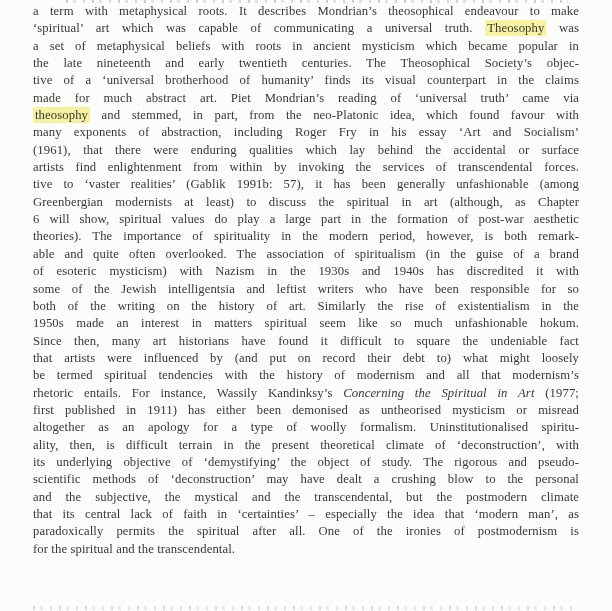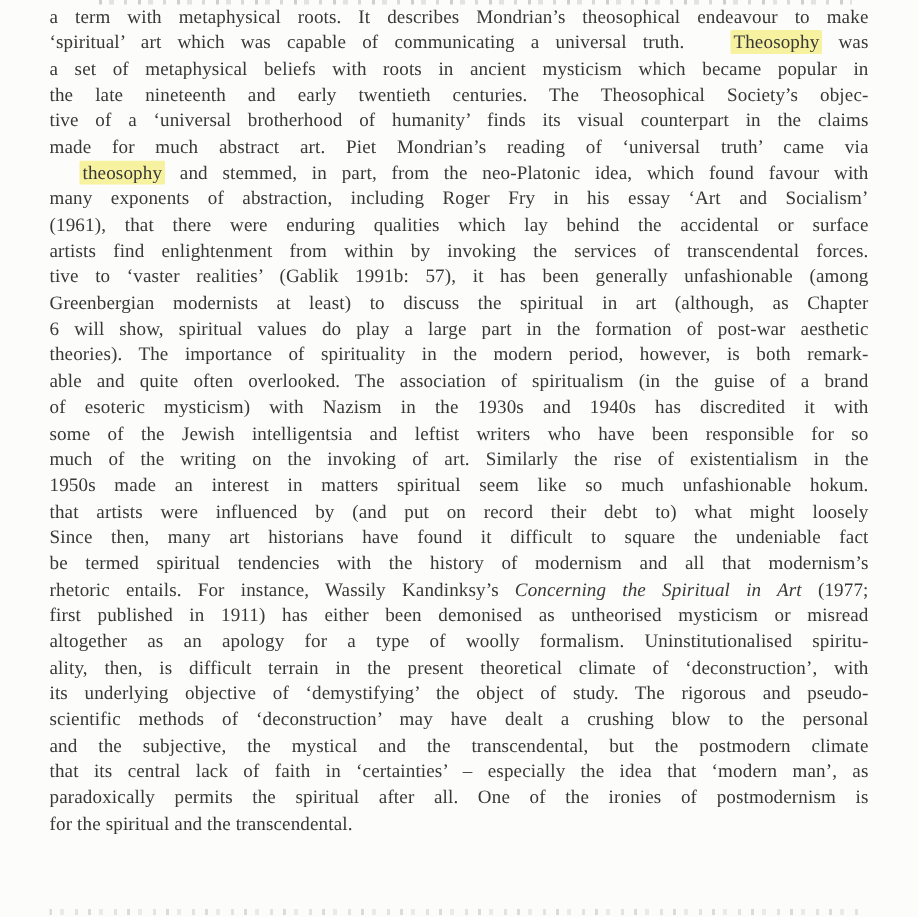--- a/index.html
+++ b/index.html
@@ -35,21 +35,20 @@
     text-align: justify;
     text-align-last: justify;
     letter-spacing: 0.1px;
   }
   .line.indent { text-indent: 14px; }
   .line.last { text-align-last: left; }
   .hl {
     background: var(--hl, #f7f2a0);
     padding: 1px 2px;
     border-radius: 1px;
-    margin-left: 20px;
   }
   .it { font-style: italic; }
   
   .frag {
     position: absolute;
     height: 3px;
     background: repeating-linear-gradient(
       90deg,
       rgba(70,70,70,0.45) 0 2px,
       transparent 2px 7px,
@@ -89,24 +88,24 @@
       <div class="line"><span>many exponents of abstraction, including Roger Fry in his essay ‘Art and Socialism’</span></div>
       <div class="line"><span>(1961), that there were enduring qualities which lay behind the accidental or surface</span></div>
       <div class="line"><span>artists find enlightenment from within by invoking the services of transcendental forces.</span></div>
       <div class="line"><span>tive to ‘vaster realities’ (Gablik 1991b: 57), it has been generally unfashionable (among</span></div>
       <div class="line"><span>Greenbergian modernists at least) to discuss the spiritual in art (although, as Chapter</span></div>
       <div class="line"><span>6 will show, spiritual values do play a large part in the formation of post-war aesthetic</span></div>
       <div class="line"><span>theories). The importance of spirituality in the modern period, however, is both remark-</span></div>
       <div class="line"><span>able and quite often overlooked. The association of spiritualism (in the guise of a brand</span></div>
       <div class="line"><span>of esoteric mysticism) with Nazism in the 1930s and 1940s has discredited it with</span></div>
       <div class="line"><span>some of the Jewish intelligentsia and leftist writers who have been responsible for so</span></div>
-      <div class="line"><span>much of the writing on the invoking of art. Similarly the rise of existentialism in the</span></div>
+      <div class="line"><span>both of the writing on the history of art. Similarly the rise of existentialism in the</span></div>
       <div class="line"><span>1950s made an interest in matters spiritual seem like so much unfashionable hokum.</span></div>
+      <div class="line"><span>Since then, many art historians have found it difficult to square the undeniable fact</span></div>
       <div class="line"><span>that artists were influenced by (and put on record their debt to) what might loosely</span></div>
-      <div class="line"><span>Since then, many art historians have found it difficult to square the undeniable fact</span></div>
       <div class="line"><span>be termed spiritual tendencies with the history of modernism and all that modernism’s</span></div>
       <div class="line"><span>rhetoric entails. For instance, Wassily Kandinksy’s </span><span class="it">Concerning the Spiritual in Art</span><span> (1977;</span></div>
       <div class="line"><span>first published in 1911) has either been demonised as untheorised mysticism or misread</span></div>
       <div class="line"><span>altogether as an apology for a type of woolly formalism. Uninstitutionalised spiritu-</span></div>
       <div class="line"><span>ality, then, is difficult terrain in the present theoretical climate of ‘deconstruction’, with</span></div>
       <div class="line"><span>its underlying objective of ‘demystifying’ the object of study. The rigorous and pseudo-</span></div>
       <div class="line"><span>scientific methods of ‘deconstruction’ may have dealt a crushing blow to the personal</span></div>
       <div class="line"><span>and the subjective, the mystical and the transcendental, but the postmodern climate</span></div>
       <div class="line"><span>that its central lack of faith in ‘certainties’ – especially the idea that ‘modern man’, as</span></div>
       <div class="line"><span>paradoxically permits the spiritual after all. One of the ironies of postmodernism is</span></div>

